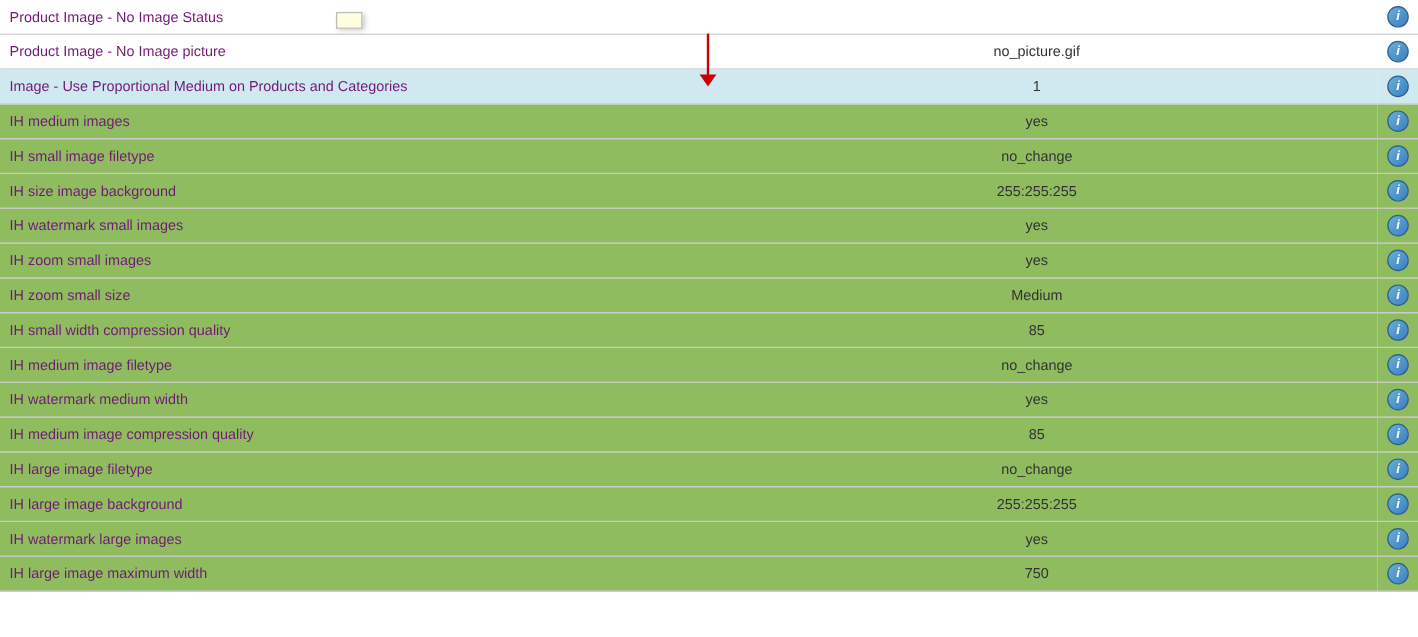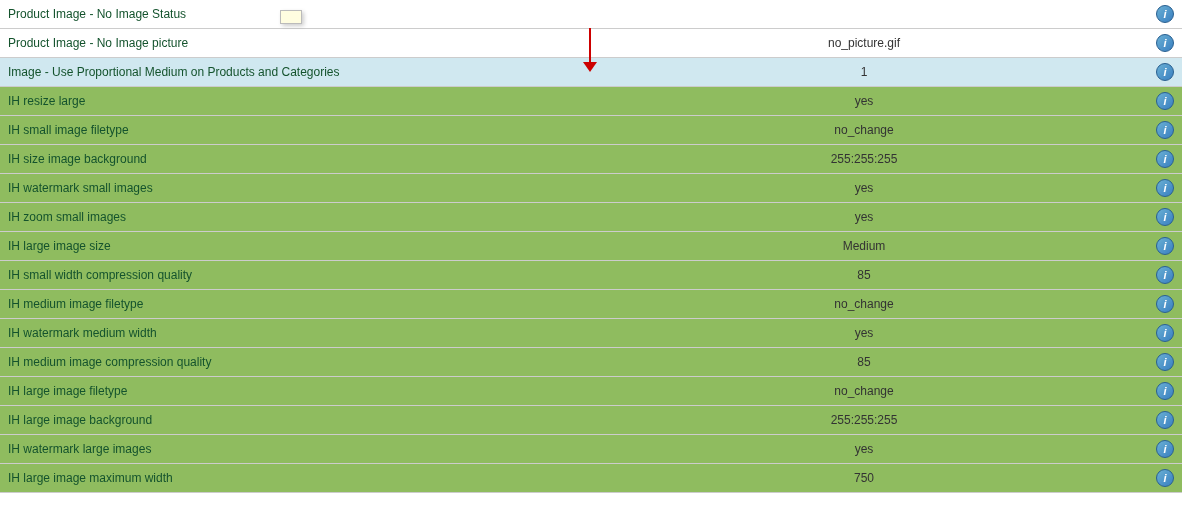--- a/index.html
+++ b/index.html
@@ -21,21 +21,21 @@
       vertical-align: middle;
     }
     .row-white {
       background-color: #ffffff;
     }
     .row-green {
       background-color: #8fbc5f;
     }
     .col-name {
       width: 580px;
-      color: #14532d;
+      color: #701a75;
     }
     .col-value {
       flex: 1;
       color: #333;
       text-align: center;
     }
     .col-icon {
       width: 30px;
       text-align: center;
     }
@@ -116,21 +116,21 @@
           <td class="col-name">Product Image - No Image picture</td>
           <td class="col-value">no_picture.gif</td>
           <td class="col-icon"><span class="info-icon">i</span></td>
         </tr>
         <tr class="row-highlight-blue">
           <td class="col-name">Image - Use Proportional Medium on Products and Categories</td>
           <td class="col-value">1</td>
           <td class="col-icon"><span class="info-icon">i</span></td>
         </tr>
         <tr class="row-green">
-          <td class="col-name">IH resize large</td>
+          <td class="col-name">IH medium images</td>
           <td class="col-value">yes</td>
           <td class="col-icon"><span class="info-icon">i</span></td>
         </tr>
         <tr class="row-green">
           <td class="col-name">IH small image filetype</td>
           <td class="col-value">no_change</td>
           <td class="col-icon"><span class="info-icon">i</span></td>
         </tr>
         <tr class="row-green">
           <td class="col-name">IH size image background</td>
@@ -141,21 +141,21 @@
           <td class="col-name">IH watermark small images</td>
           <td class="col-value">yes</td>
           <td class="col-icon"><span class="info-icon">i</span></td>
         </tr>
         <tr class="row-green">
           <td class="col-name">IH zoom small images</td>
           <td class="col-value">yes</td>
           <td class="col-icon"><span class="info-icon">i</span></td>
         </tr>
         <tr class="row-green">
-          <td class="col-name">IH large image size</td>
+          <td class="col-name">IH zoom small size</td>
           <td class="col-value">Medium</td>
           <td class="col-icon"><span class="info-icon">i</span></td>
         </tr>
         <tr class="row-green">
           <td class="col-name">IH small width compression quality</td>
           <td class="col-value">85</td>
           <td class="col-icon"><span class="info-icon">i</span></td>
         </tr>
         <tr class="row-green">
           <td class="col-name">IH medium image filetype</td>

